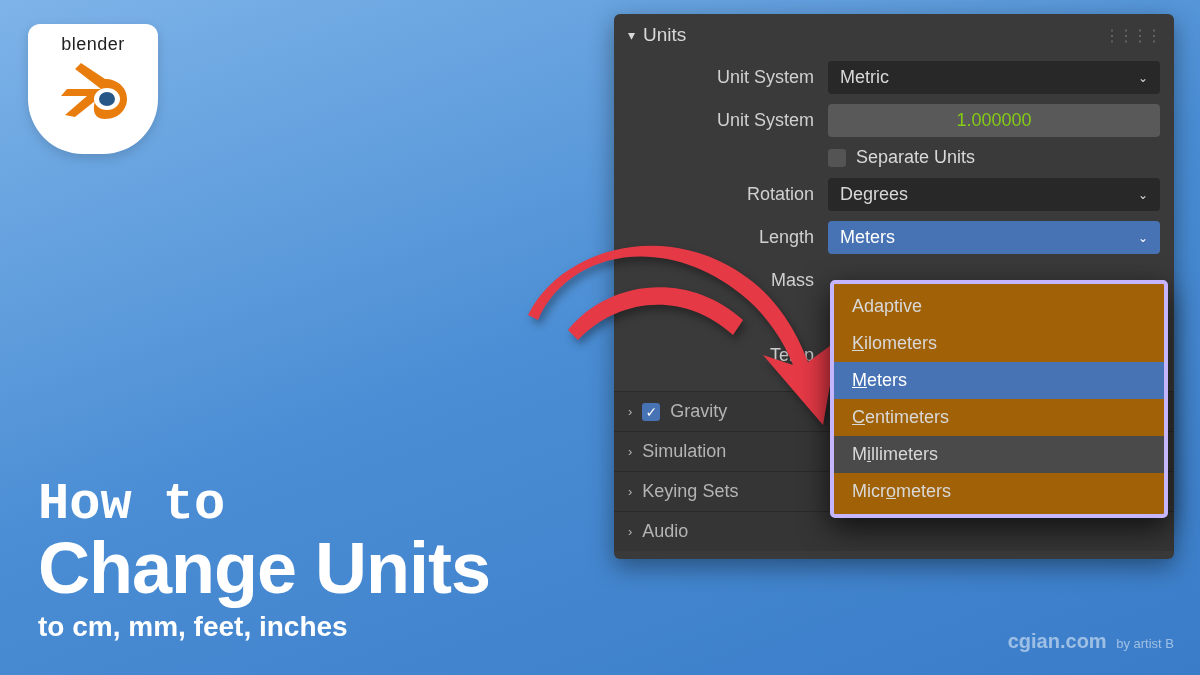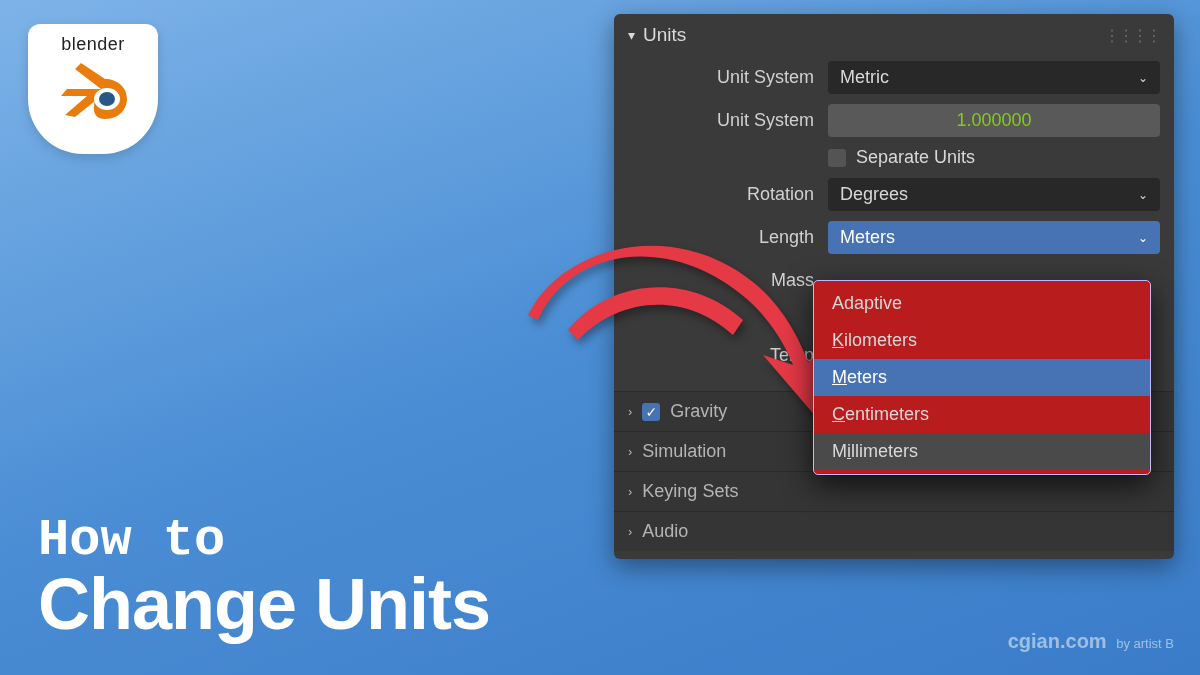--- a/index.html
+++ b/index.html
@@ -142,24 +142,24 @@
       color: #b4b4b4;
       background: #353535;
       border-top: 1px solid #2a2a2a;
     }
     .sub-section .chev { font-size: 13px; }
 
     
     .dropdown-menu {
       position: absolute;
       top: 266px;
-      left: 199px;
+      left: 216px;
       width: 338px;
-      background: #b91c1c;
-      border: 1px solid #c4b5fd;
+      background: #a16207;
+      border: 4px solid #c4b5fd;
       border-radius: 5px;
       box-shadow: 0 10px 30px rgba(0,0,0,0.7);
       padding: 4px 0;
       z-index: 10;
     }
     .menu-item {
       padding: 8px 18px;
       font-size: 18px;
       color: #d8d8d8;
       cursor: pointer;
@@ -187,20 +187,21 @@
       <path d="M 18 8 L 44 28 L 10 28 L 4 35 L 30 35 L 8 54 L 18 56 L 38 40 C 38 40 32 58 48 58 C 64 58 70 46 70 38 C 70 26 60 18 48 18 L 24 2 Z" fill="#e87d0d"></path>
       <ellipse cx="50" cy="38" rx="13" ry="11" fill="#fff"></ellipse>
       <ellipse cx="50" cy="38" rx="8" ry="7" fill="#265787"></ellipse>
     </svg>
   </div>
 </div>
 
 <div class="title-block">
   <div class="title-line1">How to</div>
   <div class="title-line2">Change Units</div>
+  <div class="title-line3">to cm, mm, feet, inches</div>
 </div>
 
 <div class="credit">
   <span>cgian.com</span>
   <span class="credit-sub">by artist B</span>
 </div>
 
 <div class="panel">
   <div class="panel-header">
     <span class="chev">▾</span>
@@ -294,20 +295,21 @@
     <span class="chev">›</span>
     <span>Audio</span>
   </div>
 
   <div class="dropdown-menu">
     <div class="menu-item"><span>Adaptive</span></div>
     <div class="menu-item"><span class="ul">K</span>ilometers</div>
     <div class="menu-item selected"><span class="ul">M</span>eters</div>
     <div class="menu-item"><span class="ul">C</span>entimeters</div>
     <div class="menu-item hover">M<span class="ul">i</span>llimeters</div>
+    <div class="menu-item">Micr<span class="ul">o</span>meters</div>
   </div>
 </div>
 
 <svg class="arrow-svg" width="360" height="280" viewBox="0 0 360 280">
   <path d="M 30 130 
            C 60 60, 160 40, 240 110
            C 260 128, 275 150, 285 175
            L 255 165
            L 315 235
            L 330 150

